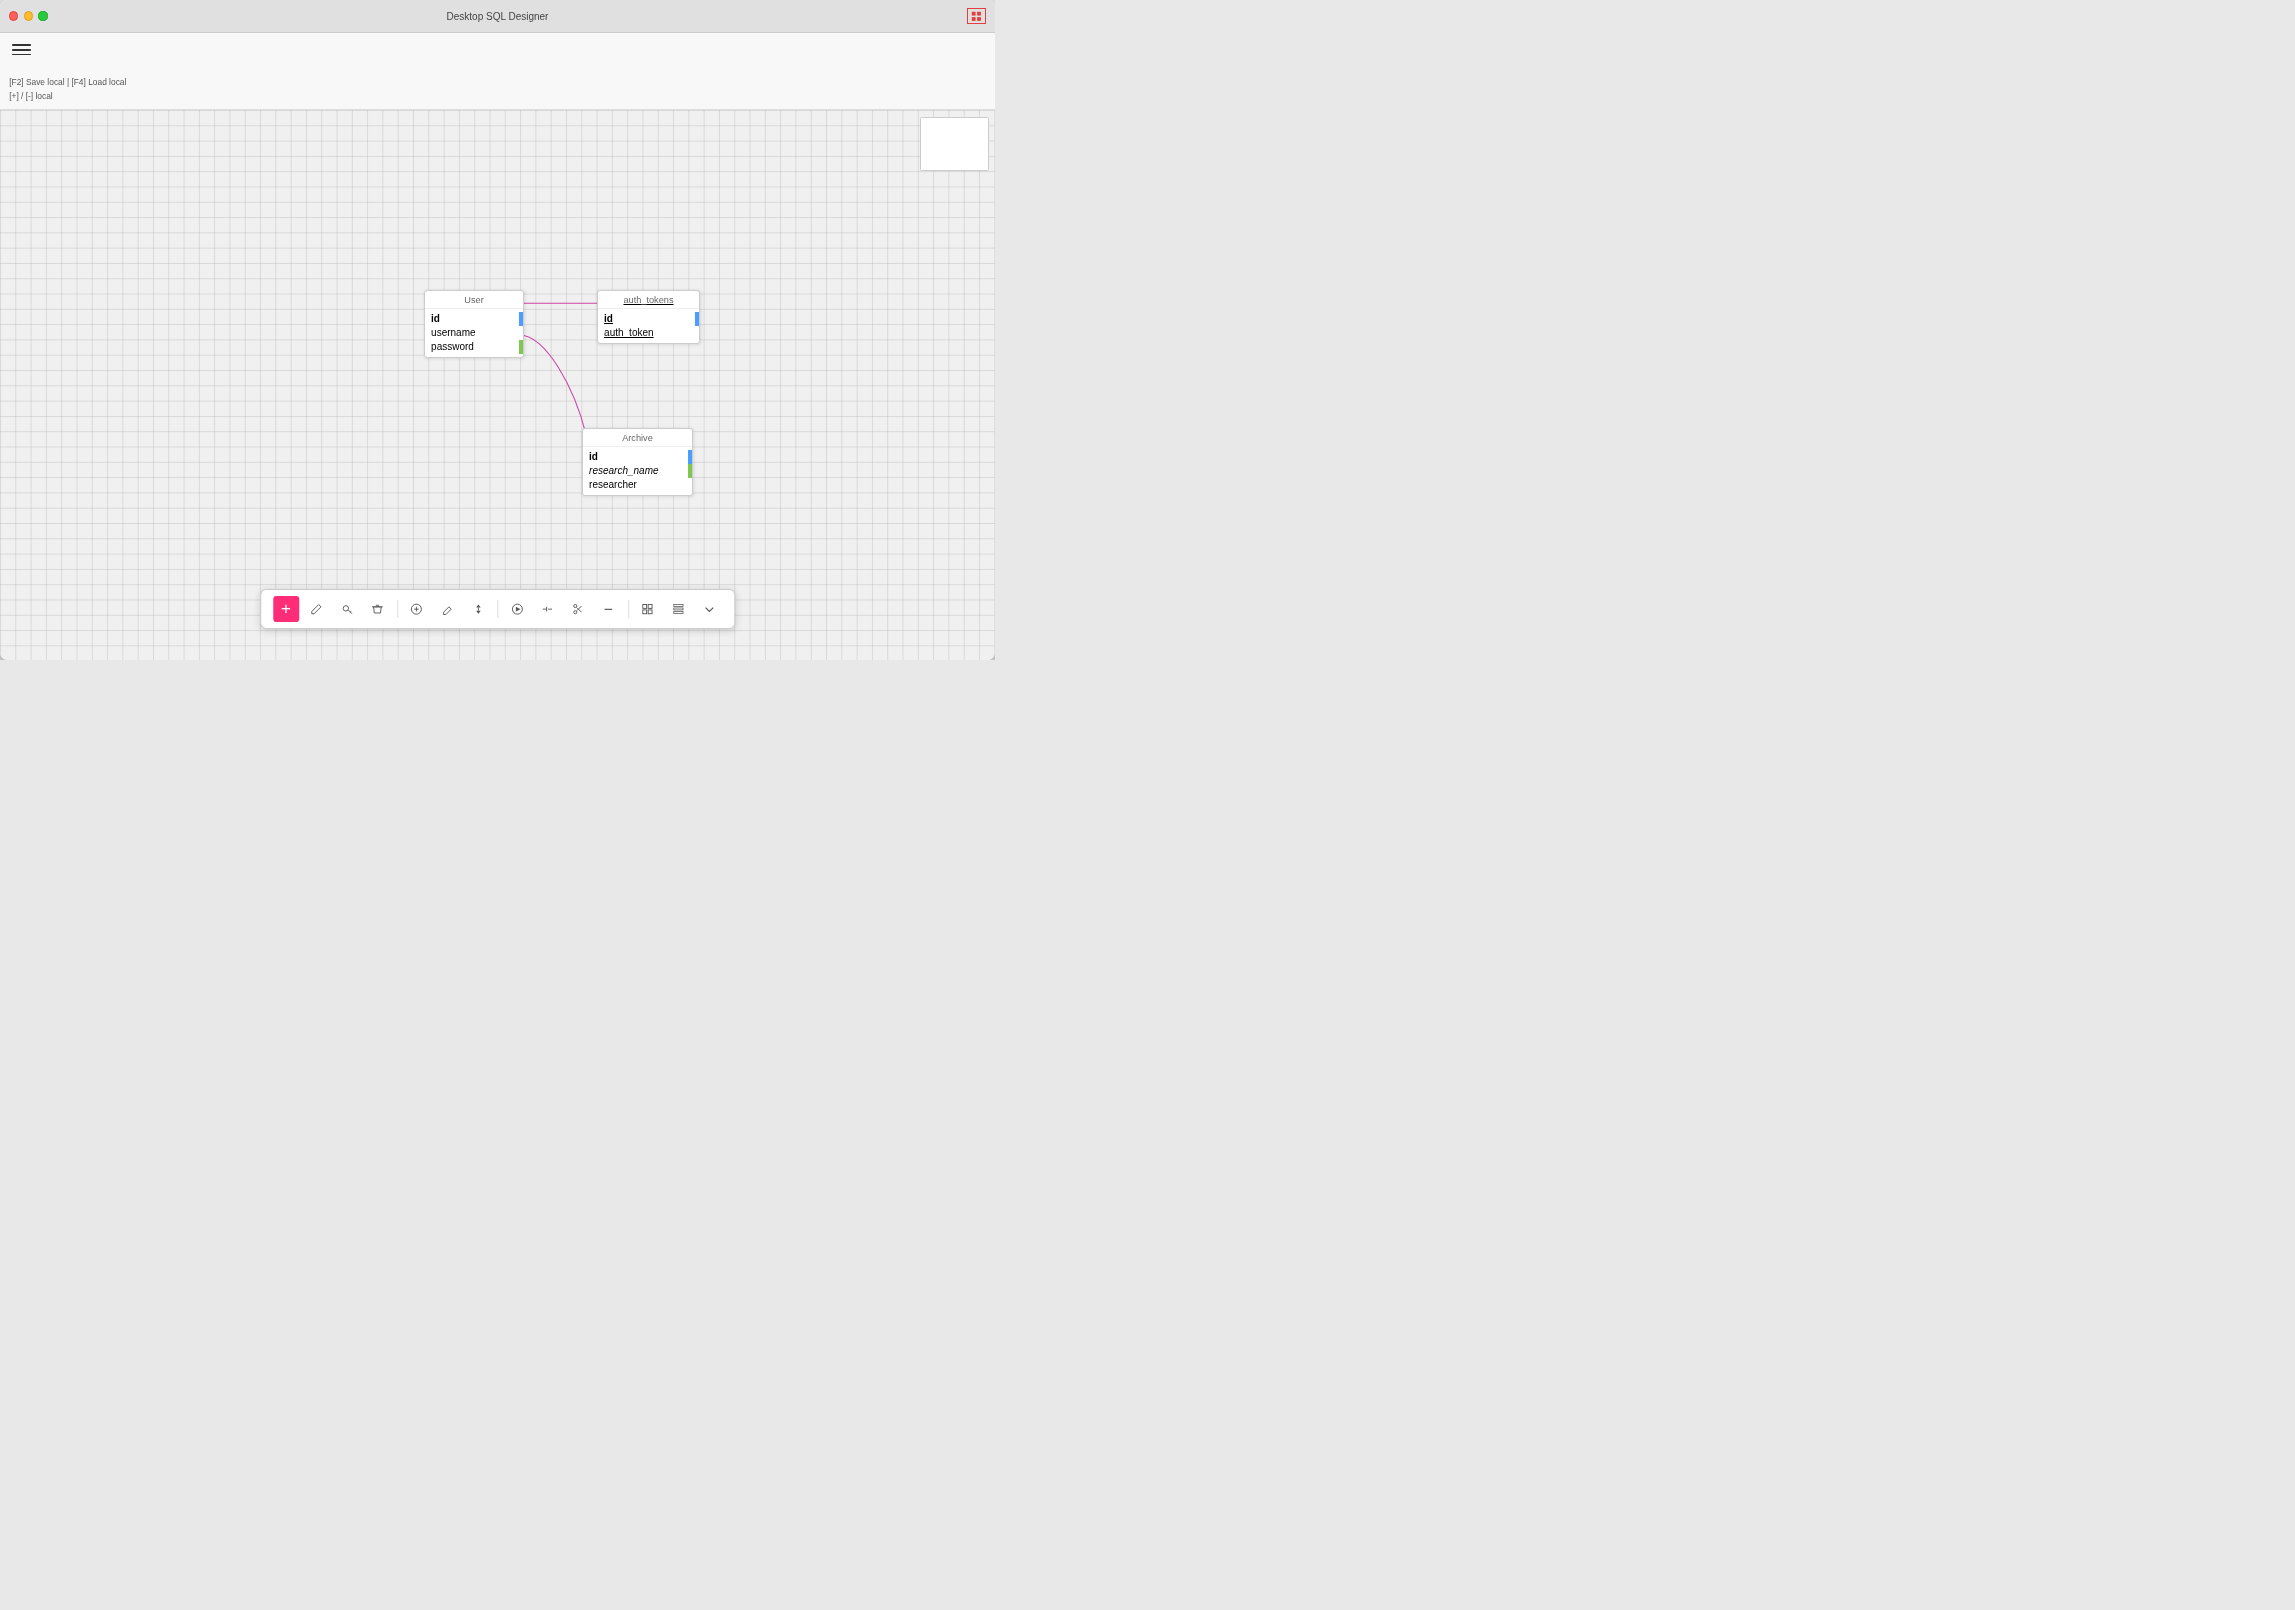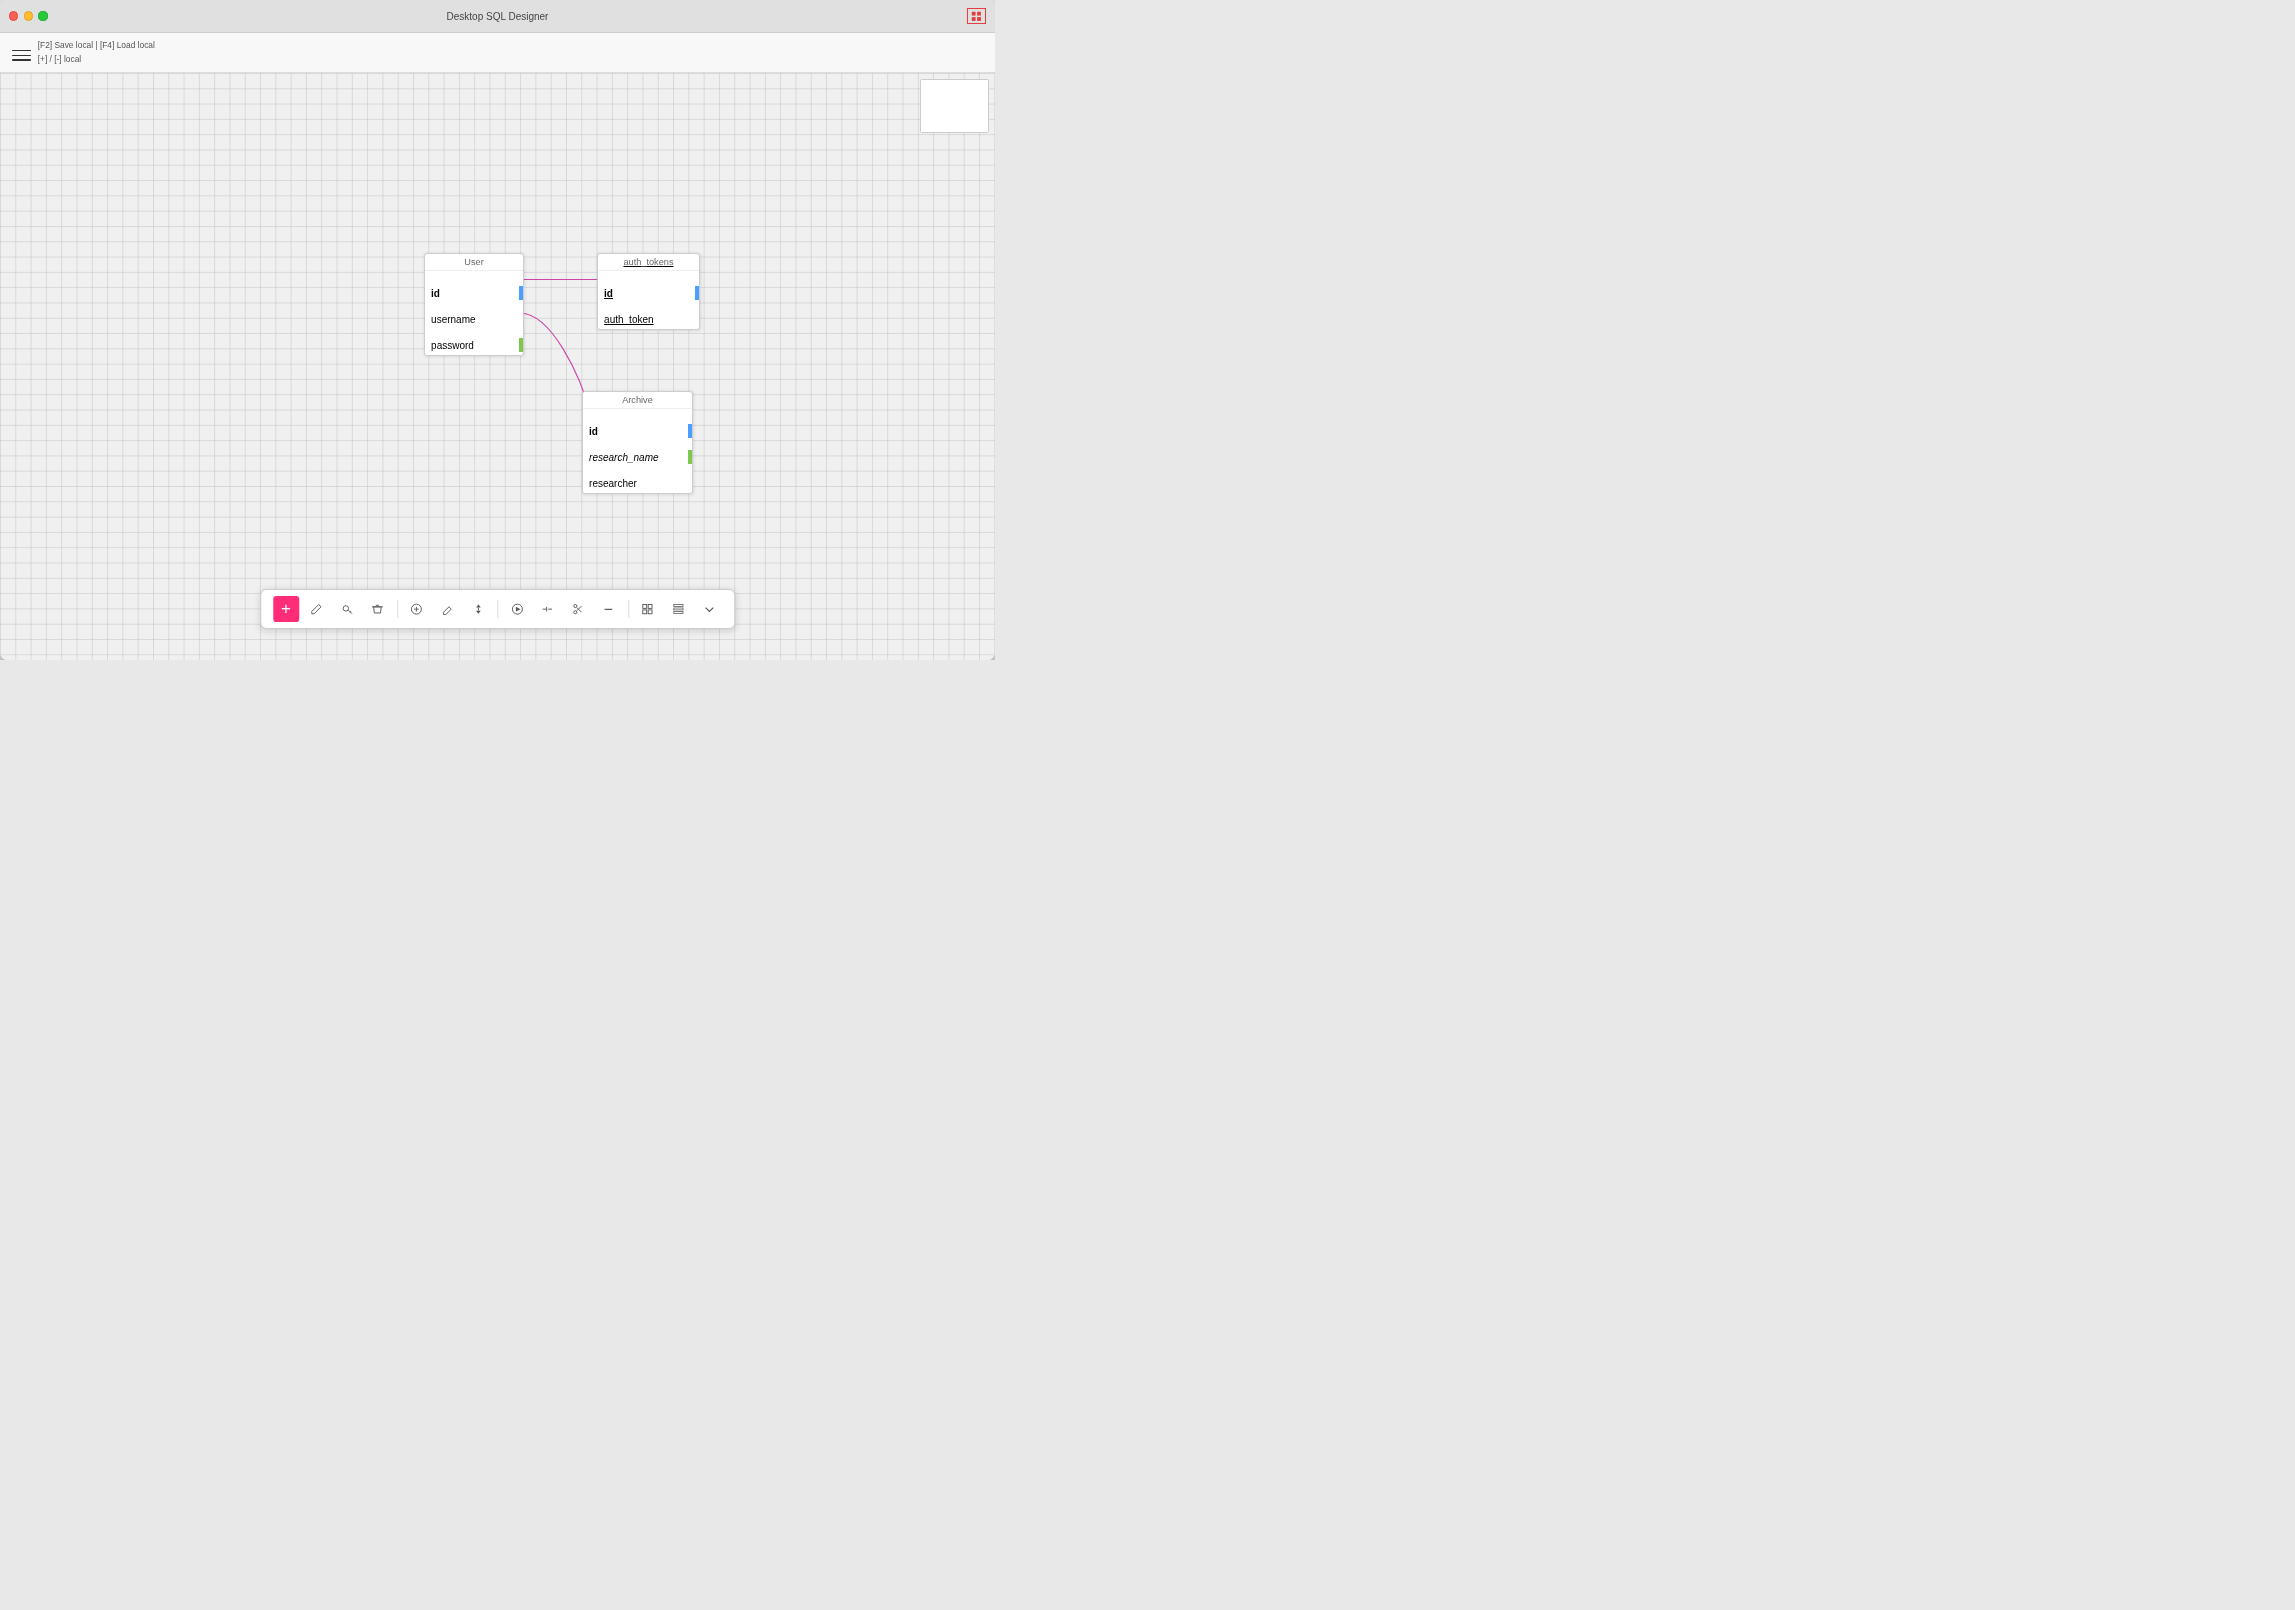--- a/index.html
+++ b/index.html
@@ -70,23 +70,24 @@
     .top-right-btn svg {
       width: 10.7px;
       height: 10.7px;
     }
 
     .toolbar-area {
       background: #f8f8f8;
       border-bottom: 0.8px solid #ddd;
       padding: 6.1px 9.2px;
       display: flex;
-      align-items: flex-end;
-      gap: 4px;
+      align-items: flex-start;
+      gap: 16px;
       flex-shrink: 0;
+      flex-direction: column;
     }
 
     .hamburger-btn {
       width: 24.5px;
       height: 21.4px;
       display: flex;
       flex-direction: column;
       justify-content: center;
       gap: 3.1px;
       cursor: pointer;
@@ -149,21 +150,20 @@
     .db-table-body {
       padding: 3.1px 0;
     }
 
     .db-field {
       display: flex;
       align-items: center;
       padding: 1.5px 6.1px 1.5px 6.1px;
       font-size: 10px;
       position: relative;
-      margin-top: 12px;
     }
 
     .db-field.pk {
       font-weight: bold;
     }
 
     .db-field.italic {
       font-style: italic;
     }
 

